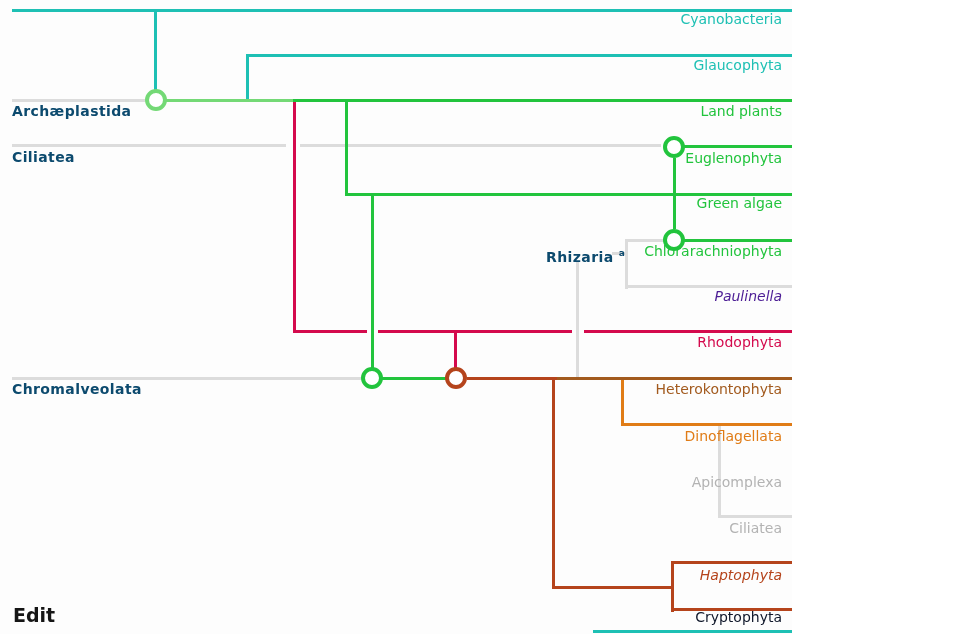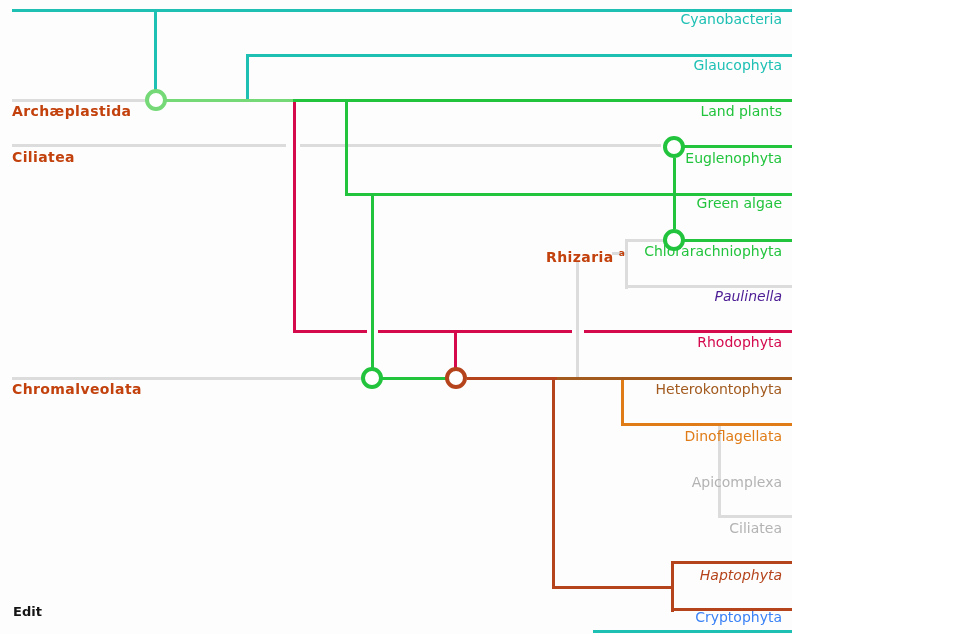--- a/index.html
+++ b/index.html
@@ -17,23 +17,23 @@
   .c-rust{background:#b5441c}
   .c-brown{background:#a25a1e}
   .elbow{position:absolute;box-sizing:border-box;border:0 solid;}
   .node{position:absolute;width:14px;height:14px;border:4px solid;border-radius:50%;background:#fff;z-index:5;}
   .b-lgreen{border-color:#74d976}
   .b-green{border-color:#22c43d}
   .b-teal{border-color:#1ec0b4}
   .b-rust{border-color:#b5441c}
   .lbl{position:absolute;font-size:14px;line-height:15px;white-space:nowrap;z-index:6;}
   .lbl-r{right:10px;text-align:right;}
-  .grp{font-weight:bold;color:#c2410c;letter-spacing:.4px;}
+  .grp{font-weight:bold;color:#0c4a6e;letter-spacing:.4px;}
   .it{font-style:italic;}
-  #edit{position:absolute;left:13px;top:604px;font-weight:bold;font-size:13px;color:#151515;z-index:7;cursor:pointer;}
+  #edit{position:absolute;left:13px;top:604px;font-weight:bold;font-size:19px;color:#151515;z-index:7;cursor:pointer;}
   sup{font-size:9px;}
 </style>
 </head>
 <body>
 
 <div id="stage">
 
   <div class="h c-gray" style="left:12px;top:99px;width:133px"></div>
   <div class="h c-gray" style="left:12px;top:144px;width:274px"></div>
   <div class="h c-gray" style="left:300px;top:144px;width:361px"></div>
@@ -96,21 +96,21 @@
   <div class="lbl lbl-r" style="top: 151px; color: rgb(34, 196, 61);">Euglenophyta</div>
   <div class="lbl lbl-r" style="top: 196px; color: rgb(34, 196, 61);">Green algae</div>
   <div class="lbl lbl-r" style="top: 244px; color: rgb(34, 196, 61);">Chlorarachniophyta</div>
   <div class="lbl lbl-r it" style="top: 289px; color: #4c1d95;">Paulinella</div>
   <div class="lbl lbl-r" style="top: 335px; color: rgb(212, 10, 77);">Rhodophyta</div>
   <div class="lbl lbl-r" style="top: 382px; color: rgb(162, 90, 30);">Heterokontophyta</div>
   <div class="lbl lbl-r" style="top: 429px; color: rgb(224, 124, 23);">Dinoflagellata</div>
   <div class="lbl lbl-r" style="top: 475px; color: rgb(179, 179, 179);">Apicomplexa</div>
   <div class="lbl lbl-r" style="top: 521px; color: rgb(179, 179, 179);">Ciliatea</div>
   <div class="lbl lbl-r" style="top: 568px; color: rgb(181, 68, 28); font-style: italic;">Haptophyta</div>
-  <div class="lbl lbl-r" style="top: 610px; color: #3b82f6;">Cryptophyta</div>
+  <div class="lbl lbl-r" style="top: 610px; color: #0f172a;">Cryptophyta</div>
 
   <div class="lbl grp" style="left:12px;top:104px">Archæplastida</div>
   <div class="lbl grp" style="left:12px;top:150px">Ciliatea</div>
   <div class="lbl grp" style="left:12px;top:382px">Chromalveolata</div>
   <div class="lbl grp" style="left:546px;top:246px"><span>Rhizaria</span>&nbsp;<sup>a</sup></div>
 
   <div id="edit">Edit</div>
 
 </div>
 

